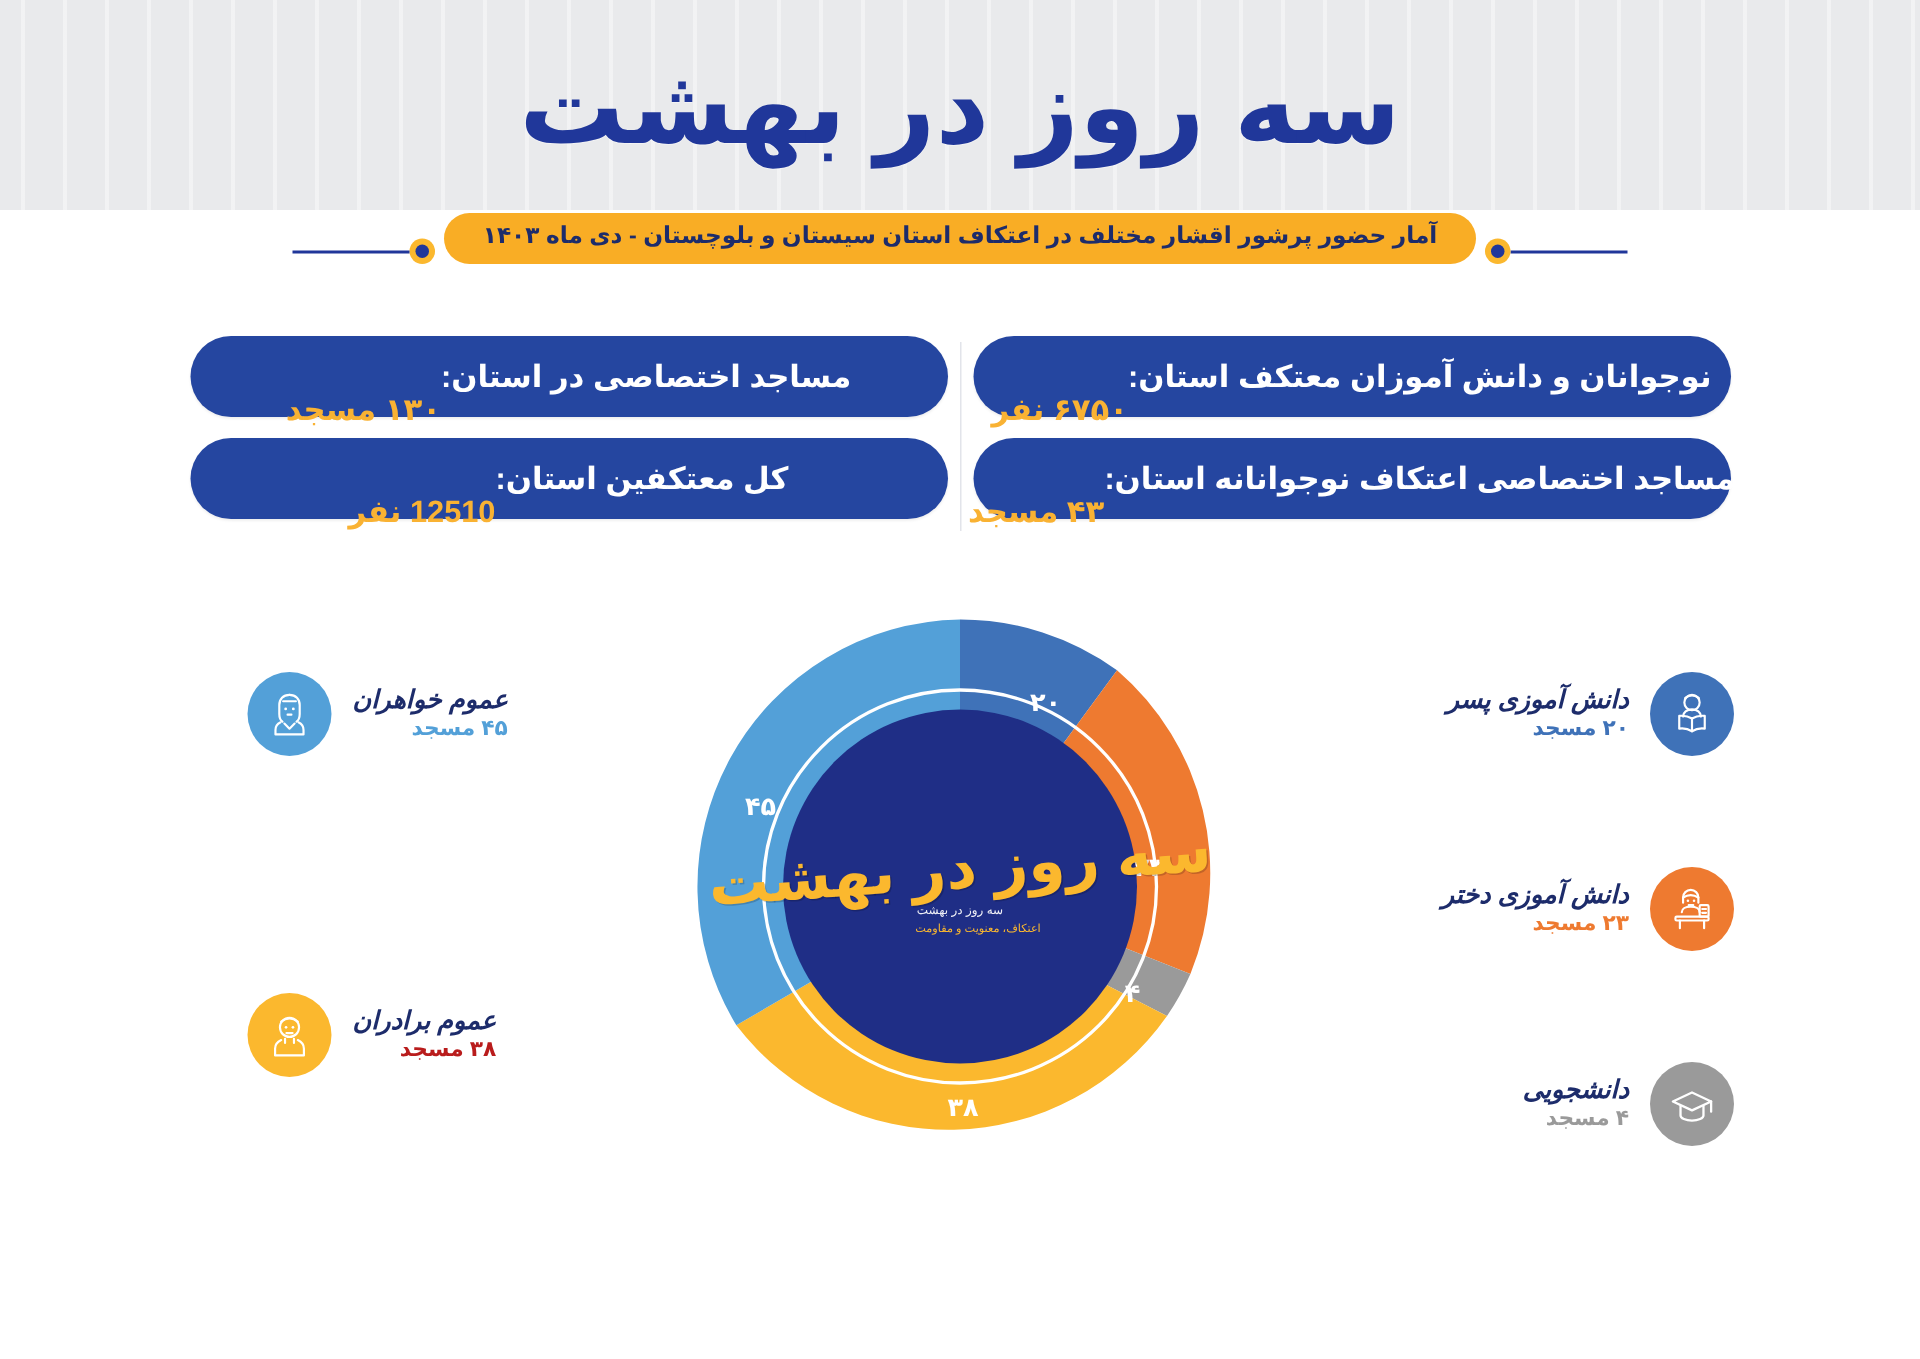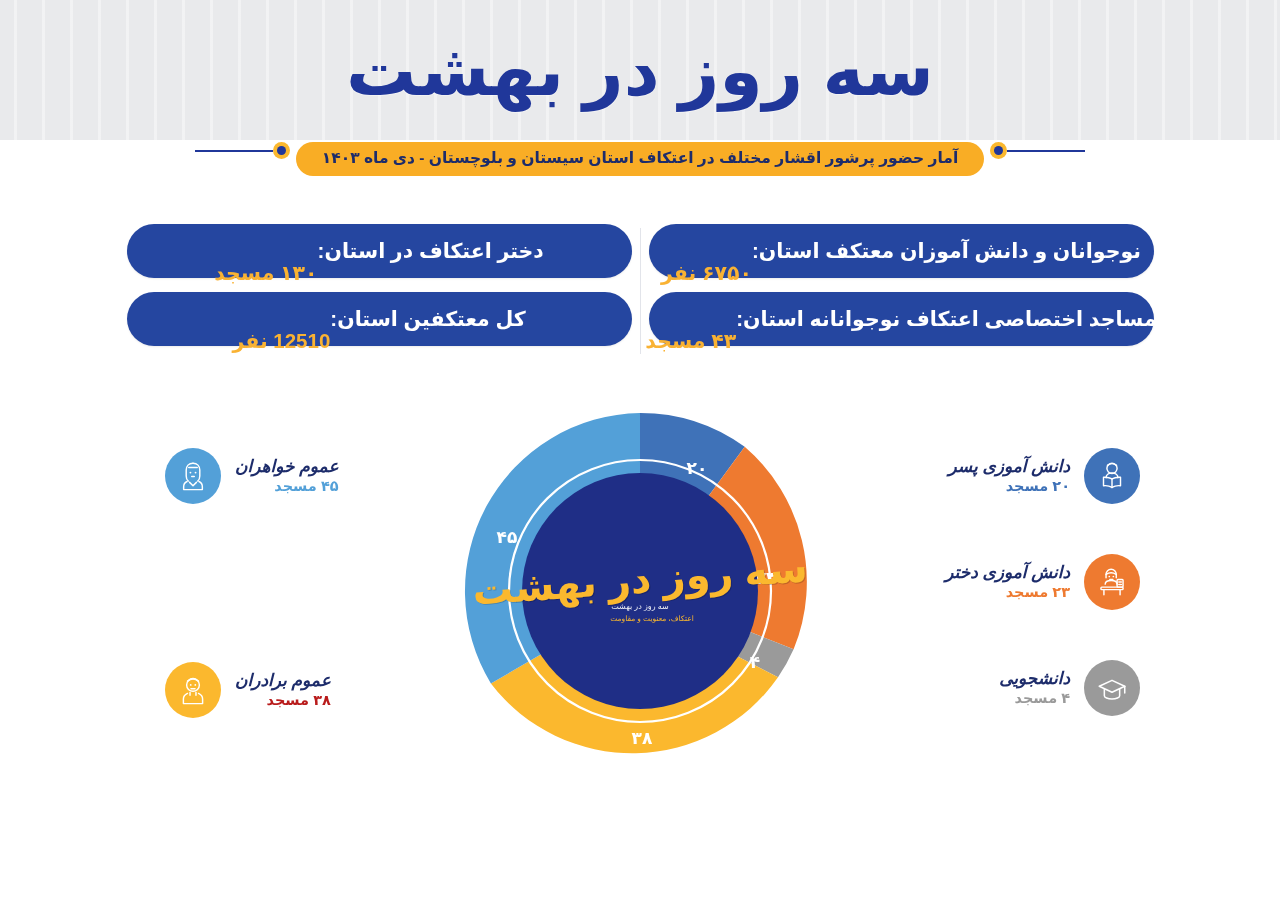--- a/index.html
+++ b/index.html
@@ -43,21 +43,21 @@
     line-height:1;
     direction:rtl;
     white-space:nowrap;
     text-shadow:0 1px 0 rgba(255,255,255,.4);
   }
 
   
   .subtitle-row {
     position:absolute; left:0; right:0; top:142px;
     height:34px;
-    display:flex; align-items:flex-start; justify-content:center;
+    display:flex; align-items:flex-end; justify-content:center;
     direction:rtl;
   }
   .orn { display:flex; align-items:center; }
   .orn-line { width:78px; height:2px; background:#20379a; }
   .orn-dot {
     width:17px; height:17px; border-radius:50%;
     background:#fbb82e;
     display:flex; align-items:center; justify-content:center;
     flex:0 0 auto;
   }
@@ -148,21 +148,21 @@
     color:#fbb82e; font-size:7.5px; direction:rtl;
     margin-top:3px; letter-spacing:.2px;margin-left:24px;
   }
 
   
   .legend-col {
     position:absolute; top:0;
     display:flex; flex-direction:column;
     direction:rtl;
   }
-  .legend-col.right { right:140px; width:220px; gap:50px; padding-top:52px; align-items:flex-start;margin-left:48px; }
+  .legend-col.right { right:124px; width:220px; gap:74px; padding-top:52px; align-items:flex-start;margin-left:48px; }
   .legend-col.left  { left:165px;  width:225px; gap:0;   padding-top:52px; align-items:flex-end; }
 
   .legend-item {
     display:flex; align-items:center; gap:14px;
     direction:rtl;
   }
   .legend-item.flip { flex-direction:row-reverse; }
 
   .legend-badge {
     width:56px; height:56px; border-radius:50%;
@@ -201,21 +201,21 @@
           <i></i>
         </div>
       <div class="orn-line"></div>
     </div>
   </div>
 
   <div class="stats">
 
     <div class="stat-col right">
       <div class="stat-pill">
-        <span>دختر اعتکاف در استان: </span>
+        <span>مساجد اختصاصی در استان: </span>
         <span class="num">۱۳۰ مسجد</span>
       </div>
       <div class="stat-pill">
         <span>کل معتکفین استان: </span>
         <span class="num">12510 نفر</span>
       </div>
     </div>
 
     <div class="stat-divider"></div>
 

